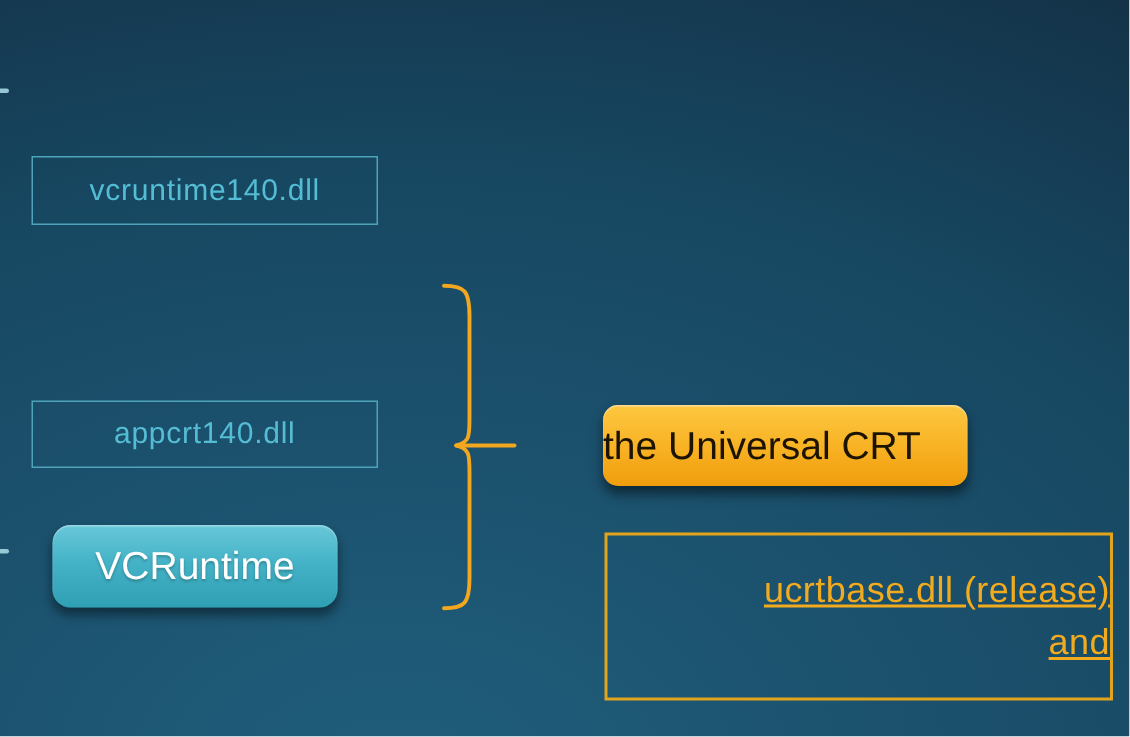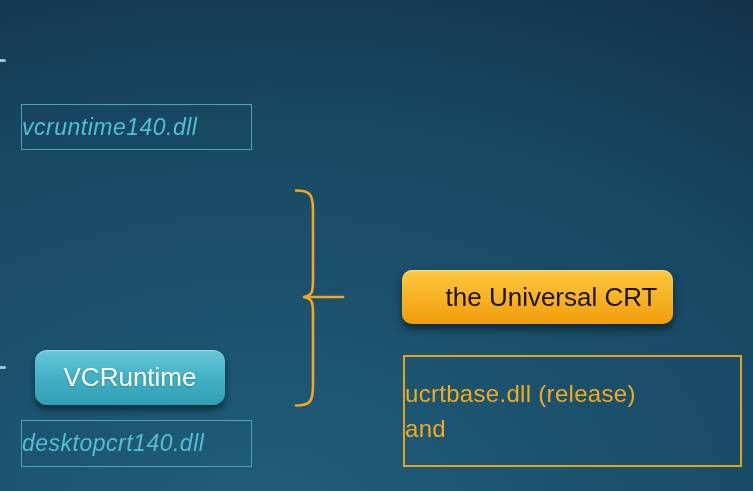--- a/index.html
+++ b/index.html
@@ -21,58 +21,59 @@
     border-radius:12px;
     background:linear-gradient(180deg,#68c8d9 0%,#45b3c7 45%,#2f9fb3 100%);
     box-shadow:0 5px 7px rgba(0,0,0,.45), inset 0 1px 1px rgba(255,255,255,.35);
     display:flex;align-items:center;justify-content:center;
     color:#ffffff;font-size:26px;
     text-shadow:0 1px 2px rgba(0,0,0,.25);
   }
   .dll-box{
     position:absolute;left:21px;width:229px;height:44px;
     border:1px solid #4da4ba;
-    display:flex;align-items:center;
-    color:#54bcd4;font-size:23px;letter-spacing:.5px;font-style:italic;
+    display:flex;align-items:center;justify-content:center;
+    color:#54bcd4;font-size:20px;letter-spacing:.5px;
   }
   .btn-orange{
     position:absolute;left:402px;top:270px;width:243px;height:54px;
     border-radius:10px;
     background:linear-gradient(180deg,#fdc741 0%,#f8b325 50%,#f09d0c 100%);
     box-shadow:0 5px 8px rgba(0,0,0,.5), inset 0 1px 1px rgba(255,255,255,.45);
-    display:flex;align-items:center;justify-content:center;
-    color:#1c1303;font-size:26px;padding-left:28px;
+    display:flex;align-items:center;justify-content:flex-start;
+    color:#1c1303;font-size:26px;
   }
   .ucrt-box{
     position:absolute;left:403px;top:355px;width:339px;height:112px;
     border:2px solid #e2a41d;box-sizing:border-box;
-    display:flex;flex-direction:column;align-items:flex-start;justify-content:center;
+    display:flex;flex-direction:column;align-items:flex-end;justify-content:center;
     color:#f2aa1f;font-size:24px;line-height:35px;letter-spacing:.3px;
     text-align:center;
+    text-decoration:underline;
   }
   .brace{position:absolute;left:292px;top:187px;}
 </style>
 </head>
 <body>
 
 <div class="slide">
 
   <div class="edge-dash" style="top:59px"></div>
   <div class="edge-dash" style="top:366px"></div>
 
   <div class="dll-box" style="top:104px">
     <span>vcruntime140.dll</span>
   </div>
 
+  <div class="dll-box" style="top:267px;height:43px">
+    <span>appcrt140.dll</span>
+  </div>
 
   <div class="btn-teal" style="top:350px;height:55px">
     <span>VCRuntime</span>
-  </div>
-  <div class="dll-box" style="top:420px;height:45px">
-    <span>desktopcrt140.dll</span>
   </div>
 
   <svg class="brace" width="56" height="222" viewBox="0 0 56 222">
     <path d="M 4 3.5 C 18 3.5 21 7 21 24 L 21 92 C 21 104 21 108 12 110
              C 21 112 21 116 21 128 L 21 198 C 21 215 18 218.5 4 218.5" fill="none" stroke="#f2a71f" stroke-width="2.6" stroke-linecap="round"></path>
     <path d="M 12 110 L 51 110" fill="none" stroke="#f2a71f" stroke-width="2.6" stroke-linecap="round"></path>
   </svg>
 
   <div class="btn-orange">
     <span>the Universal CRT</span>

